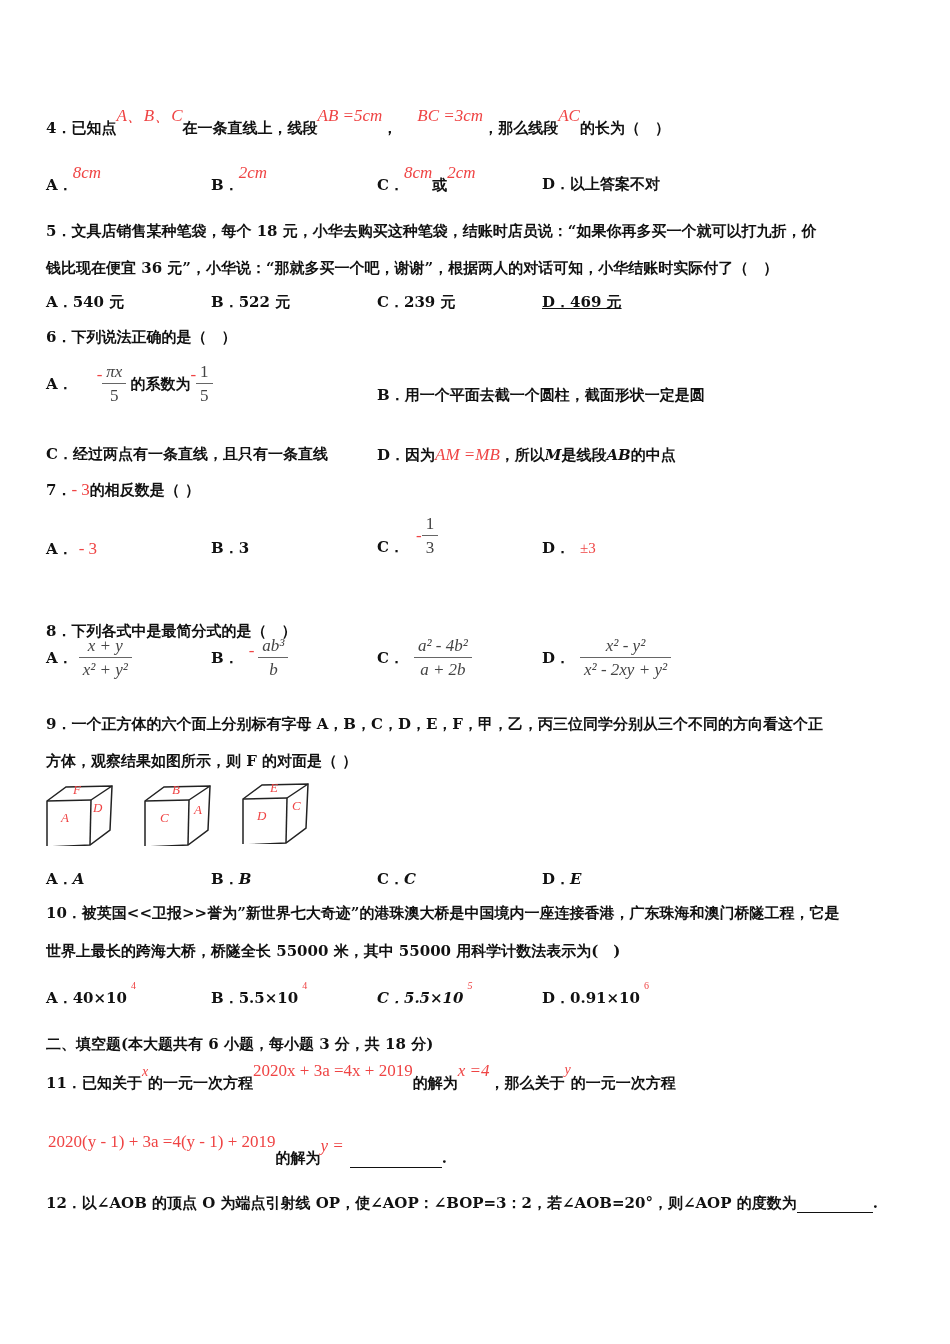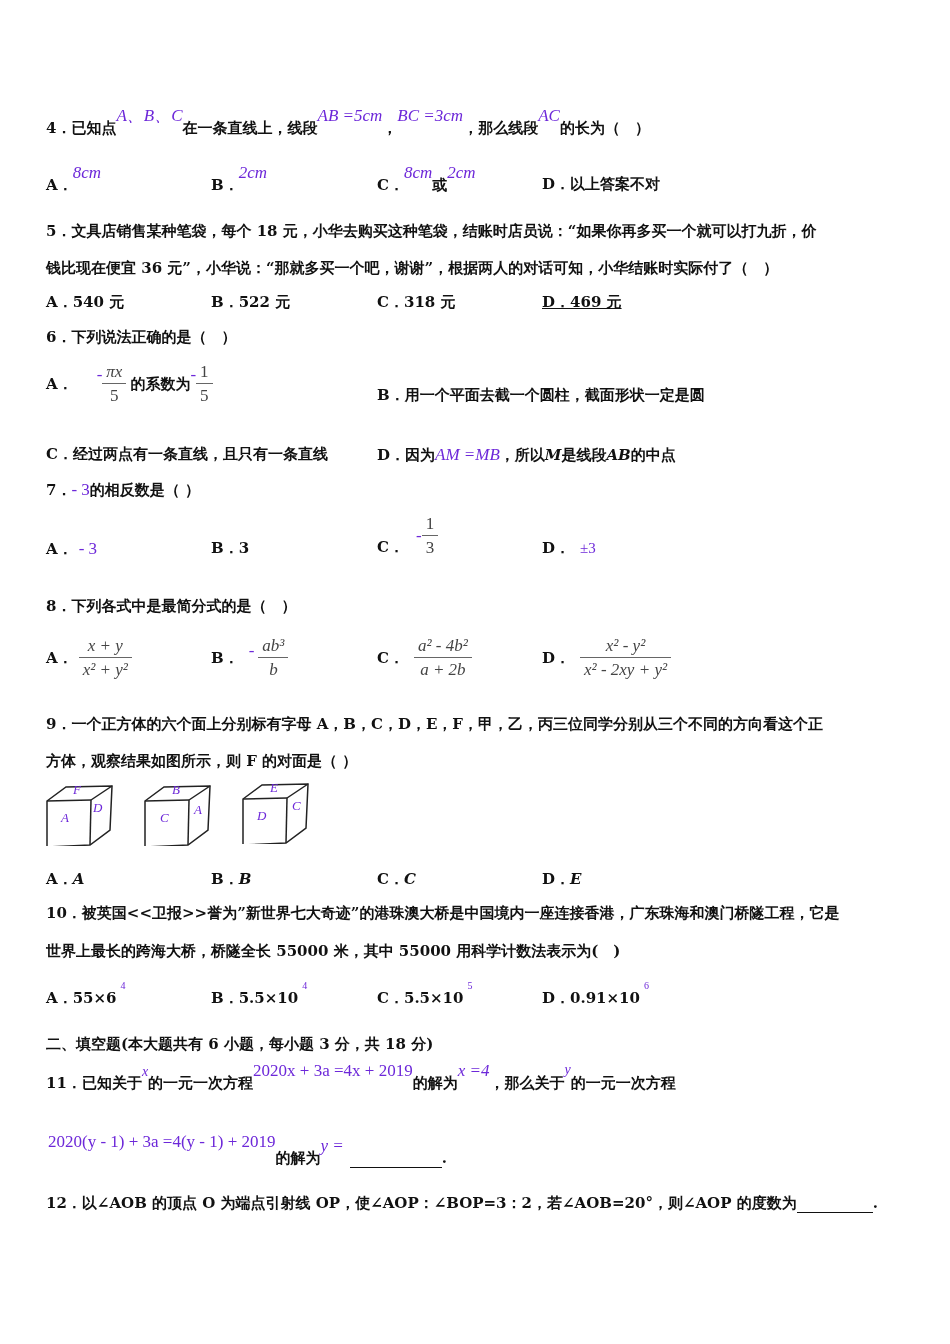--- a/index.html
+++ b/index.html
@@ -1,45 +1,45 @@
 <!DOCTYPE html>
 <html><head>
 <meta charset="utf-8">
 <style>
   html, body { margin: 0; padding: 0; background: #ffffff; }
   body { width: 950px; height: 1344px; position: relative; overflow: hidden;
          font-family: "DejaVu Serif", "Liberation Serif", serif; color: #111; }
   .b { font-weight: bold; font-size: 15px; }
   .abs { position: absolute; white-space: nowrap; }
-  .m { font-family: "Liberation Serif", "DejaVu Serif", serif; font-weight: normal; color: #6d28d9; font-size: 17px; }
+  .m { font-family: "Liberation Serif", "DejaVu Serif", serif; font-weight: normal; color: #ef4444; font-size: 17px; }
   .mi { font-style: italic; }
   .opt { font-weight: bold; font-size: 15px; }
   .frac { display: inline-block; vertical-align: middle; text-align: center; font-family: "Liberation Serif", serif; font-weight: normal; color: #444; font-size: 17px; }
   .frac .num { display: block; padding: 0 4px; border-bottom: 1px solid #666; line-height: 22px; }
   .frac .den { display: block; padding: 0 4px; line-height: 24px; }
   .blank { display: inline-block; border-bottom: 1px solid #111; }
   sup.s { font-size: 10px; }
   .cube { position: absolute; }
 </style>
 </head>
 <body>
 
 <div class="abs b" style="left:46px;top:116px;">
-  <span>4．</span><span>已知点</span><span class="m mi" style="position:relative;top:-12px;">A、B、C</span><span>在一条直线上，线段</span><span class="m mi" style="position:relative;top:-12px;">AB =5cm</span><span>，</span><span class="m mi" style="position:relative;top:-12px;">BC =3cm</span><span>，那么线段</span><span class="m mi" style="position:relative;top:-12px;">AC</span><span>的长为（　）</span>
+  <span>4．</span><span>已知点</span><span class="m mi" style="position:relative;top:-12px;">A、B、C</span><span>在一条直线上，线段</span><span class="m mi" style="position:relative;top:-12px;">AB =5cm</span><span>，</span><span class="m mi" style="position:relative;top:-12px;margin-left:20px;">BC =3cm</span><span>，那么线段</span><span class="m mi" style="position:relative;top:-12px;">AC</span><span>的长为（　）</span>
 </div>
 <div class="abs opt" style="left:46px;top:175px;"><span>A．</span><span class="m mi" style="position:relative;top:-12px;">8cm</span></div>
 <div class="abs opt" style="left:211px;top:175px;"><span>B．</span><span class="m mi" style="position:relative;top:-12px;">2cm</span></div>
 <div class="abs opt" style="left:377px;top:175px;"><span>C．</span><span class="m mi" style="position:relative;top:-12px;">8cm</span><span>或</span><span class="m mi" style="position:relative;top:-12px;">2cm</span></div>
 <div class="abs opt" style="left:542px;top:175px;"><span>D．</span><span>以上答案不对</span></div>
 
 <div class="abs b" style="left:46px;top:222px;">5．文具店销售某种笔袋，每个 18 元，小华去购买这种笔袋，结账时店员说：“如果你再多买一个就可以打九折，价</div>
 <div class="abs b" style="left:46px;top:259px;">钱比现在便宜 36 元”，小华说：“那就多买一个吧，谢谢”，根据两人的对话可知，小华结账时实际付了（　）</div>
 <div class="abs opt" style="left:46px;top:293px;"><span>A．</span><span>540 元</span></div>
 <div class="abs opt" style="left:211px;top:293px;"><span>B．</span><span>522 元</span></div>
-<div class="abs opt" style="left:377px;top:293px;"><span>C．</span><span>318 元</span></div>
+<div class="abs opt" style="left:377px;top:293px;"><span>C．</span><span>239 元</span></div>
 <div class="abs opt" style="left:542px;top:293px;text-decoration:underline;"><span>D．</span><span>469 元</span></div>
 
 <div class="abs b" style="left:46px;top:328px;">6．下列说法正确的是（　）</div>
 <div class="abs opt" style="left:46px;top:360px;height:48px;display:flex;align-items:center;">
   <span>A．</span>
   <span class="m" style="margin-left:24px;margin-top:-18px;">-</span>
   <span class="frac">
       <span class="num mi">πx</span>
       <span class="den">5</span>
     </span>
@@ -60,21 +60,21 @@
 <div class="abs opt" style="left:377px;top:512px;height:48px;display:flex;align-items:center;">
     <span style="margin-top:22px;">C．</span>
     <span class="m" style="margin-left:12px;">-</span>
     <span class="frac">
       <span class="num">1</span>
       <span class="den">3</span>
     </span>
   </div>
 <div class="abs opt" style="left:542px;top:539px;"><span>D．</span><span class="m" style="margin-left:10px;font-size:15px;">±3</span></div>
 
-<div class="abs b" style="left:46px;top:597px;text-align:right;">8．下列各式中是最简分式的是（　）</div>
+<div class="abs b" style="left:46px;top:622px;text-align:right;">8．下列各式中是最简分式的是（　）</div>
 <div class="abs opt" style="left:46px;top:632px;height:52px;display:flex;align-items:center;">
     <span>A．</span>
     <span class="frac mi" style="margin-left:6px;font-style:italic;">
       <span class="num">x + y</span>
       <span class="den">x² + y²</span>
     </span>
   </div>
 <div class="abs opt" style="left:211px;top:632px;height:52px;display:flex;align-items:center;">
     <span>B．</span>
     <span class="m" style="margin-left:10px;margin-top:-14px;">-</span>
@@ -131,23 +131,23 @@
 <span class="abs m mi" style="left:257px;top:808px;font-size:13px;">D</span>
 <span class="abs m mi" style="left:292px;top:798px;font-size:13px;">C</span>
 
 <div class="abs opt" style="left:46px;top:870px;"><span>A．</span><i>A</i></div>
 <div class="abs opt" style="left:211px;top:870px;"><span>B．</span><i>B</i></div>
 <div class="abs opt" style="left:377px;top:870px;"><span>C．</span><i>C</i></div>
 <div class="abs opt" style="left:542px;top:870px;"><span>D．</span><i>E</i></div>
 
 <div class="abs b" style="left:46px;top:904px;">10．被英国&lt;&lt;卫报&gt;&gt;誉为”新世界七大奇迹”的港珠澳大桥是中国境内一座连接香港，广东珠海和澳门桥隧工程，它是</div>
 <div class="abs b" style="left:46px;top:942px;">世界上最长的跨海大桥，桥隧全长 55000 米，其中 55000 用科学计数法表示为(　)</div>
-<div class="abs opt" style="left:46px;top:988px;"><span>A．</span><span>55×6</span><sup class="s m" style="position:relative;top:-8px;left:4px;">4</sup></div>
+<div class="abs opt" style="left:46px;top:988px;"><span>A．</span><span>40×10</span><sup class="s m" style="position:relative;top:-8px;left:4px;">4</sup></div>
 <div class="abs opt" style="left:211px;top:988px;"><span>B．</span><span>5.5×10</span><sup class="s m" style="position:relative;top:-8px;left:4px;">4</sup></div>
-<div class="abs opt" style="left:377px;top:988px;"><span>C．</span><span>5.5×10</span><sup class="s m" style="position:relative;top:-8px;left:4px;">5</sup></div>
+<div class="abs opt" style="left:377px;top:988px;font-style:italic;"><span>C．</span><span>5.5×10</span><sup class="s m" style="position:relative;top:-8px;left:4px;">5</sup></div>
 <div class="abs opt" style="left:542px;top:988px;"><span>D．</span><span>0.91×10</span><sup class="s m" style="position:relative;top:-8px;left:4px;">6</sup></div>
 
 <div class="abs b" style="left:46px;top:1035px;">二、填空题(本大题共有 6 小题，每小题 3 分，共 18 分)</div>
 
 <div class="abs b" style="left:46px;top:1073px;">
   <span>11．</span><span>已知关于</span><span class="m mi" style="position:relative;top:-12px;font-size:14px;">x</span><span>的一元一次方程</span><span class="m" style="position:relative;top:-12px;">2020x + 3a =4x + 2019</span><span>的解为</span><span class="m mi" style="position:relative;top:-12px;">x =4</span><span>，那么关于</span><span class="m mi" style="position:relative;top:-14px;font-size:14px;">y</span><span>的一元一次方程</span>
 </div>
 <div class="abs b" style="left:48px;top:1148px;">
   <span class="m" style="position:relative;top:-16px;">2020(y - 1) + 3a =4(y - 1) + 2019</span><span>的解为</span><span class="m mi" style="position:relative;top:-12px;">y =</span><span class="blank" style="width:92px;margin-left:6px;">&nbsp;</span><span>.</span>
 </div>

